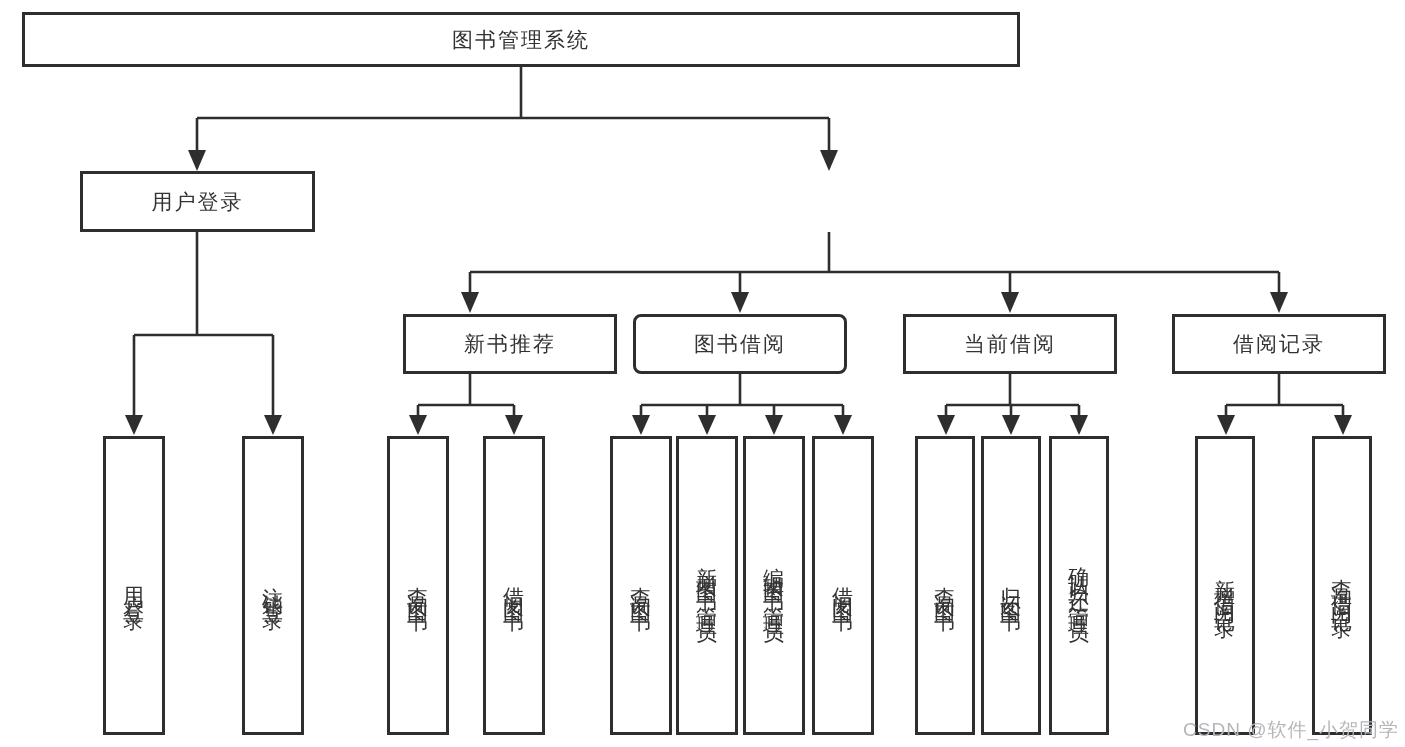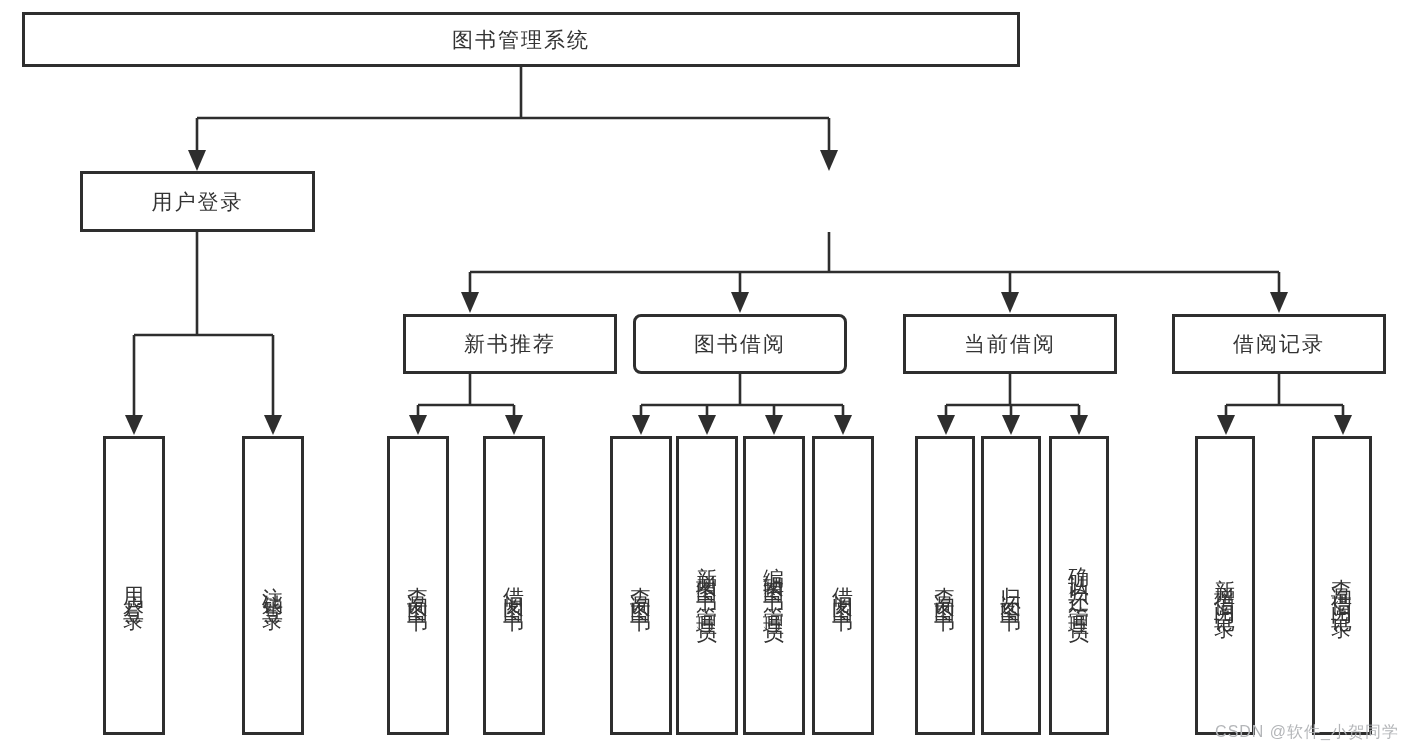--- a/index.html
+++ b/index.html
@@ -38,21 +38,21 @@
   }
   .leaf span{
     writing-mode:vertical-rl;
     text-orientation:mixed;
     font-size:21px;color:var(--text);
     letter-spacing:8px;line-height:1;
   }
   .watermark{
     position:absolute;
     right:6px;bottom:4px;
-    font-size:16px;color:var(--wm);
+    font-size:19px;color:var(--wm);
     letter-spacing:1px;
     white-space:nowrap;
   }
 </style>
 </head>
 <body>
 
 <div class="stage">
 
   <svg class="wires" viewBox="0 0 1405 747">

